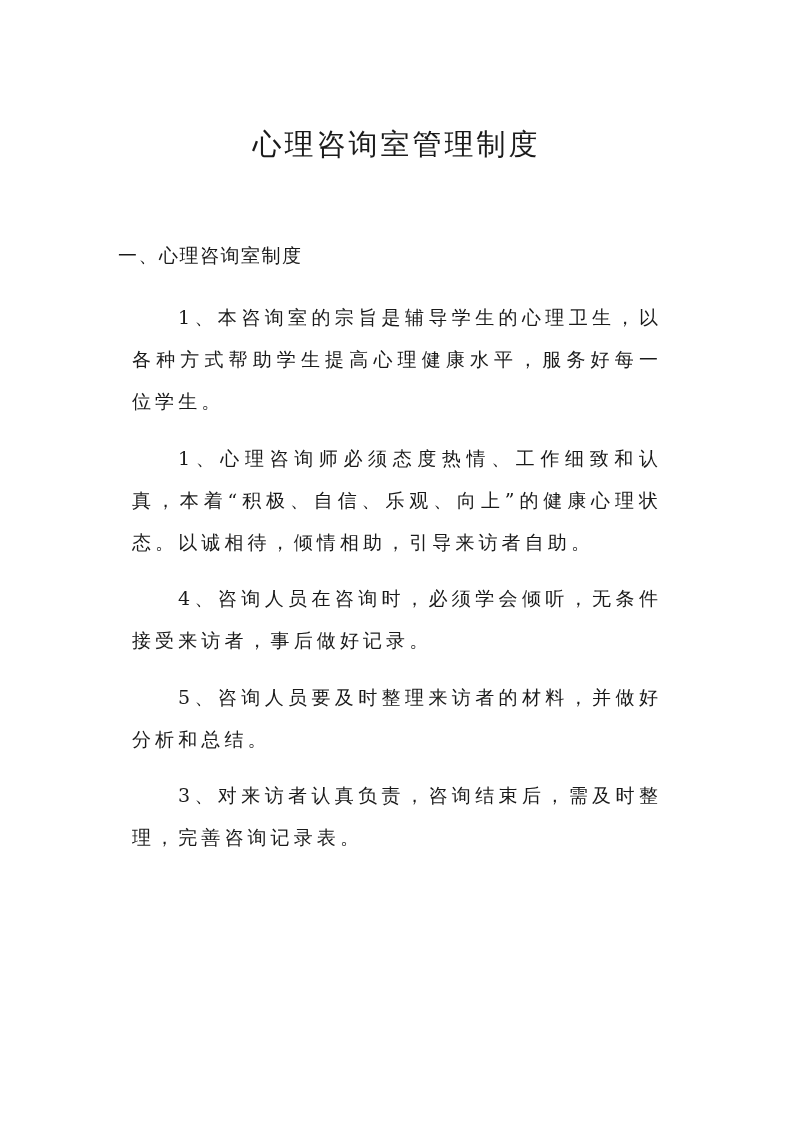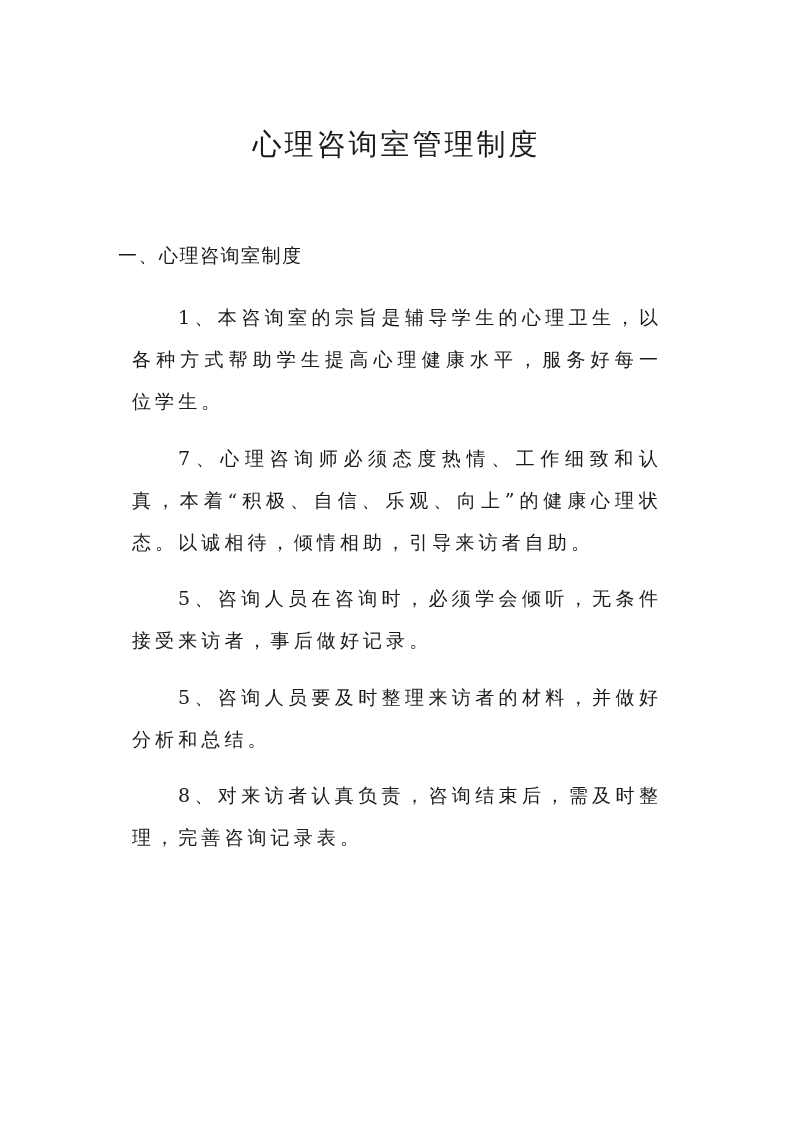--- a/index.html
+++ b/index.html
@@ -66,18 +66,18 @@
 </head>
 <body>
 
 <div class="page">
   <h1 class="title">心理咨询室管理制度</h1>
 
   <h2 class="section-heading">一、心理咨询室制度</h2>
 
   <div class="body-text">
     <p class="para">1、本咨询室的宗旨是辅导学生的心理卫生，以各种方式帮助学生提高心理健康水平，服务好每一位学生。</p>
-    <p class="para">7、心理咨询师必须态度热情、工作细致和认真，本着“积极、自信、乐观、向上”的健康心理状态。以诚相待，倾情相助，引导来访者自助。</p>
-    <p class="para">5、咨询人员在咨询时，必须学会倾听，无条件接受来访者，事后做好记录。</p>
+    <p class="para">1、心理咨询师必须态度热情、工作细致和认真，本着“积极、自信、乐观、向上”的健康心理状态。以诚相待，倾情相助，引导来访者自助。</p>
+    <p class="para">4、咨询人员在咨询时，必须学会倾听，无条件接受来访者，事后做好记录。</p>
     <p class="para">5、咨询人员要及时整理来访者的材料，并做好分析和总结。</p>
-    <p class="para">8、对来访者认真负责，咨询结束后，需及时整理，完善咨询记录表。</p>
+    <p class="para">3、对来访者认真负责，咨询结束后，需及时整理，完善咨询记录表。</p>
   </div>
 </div>
 
 </body></html>

